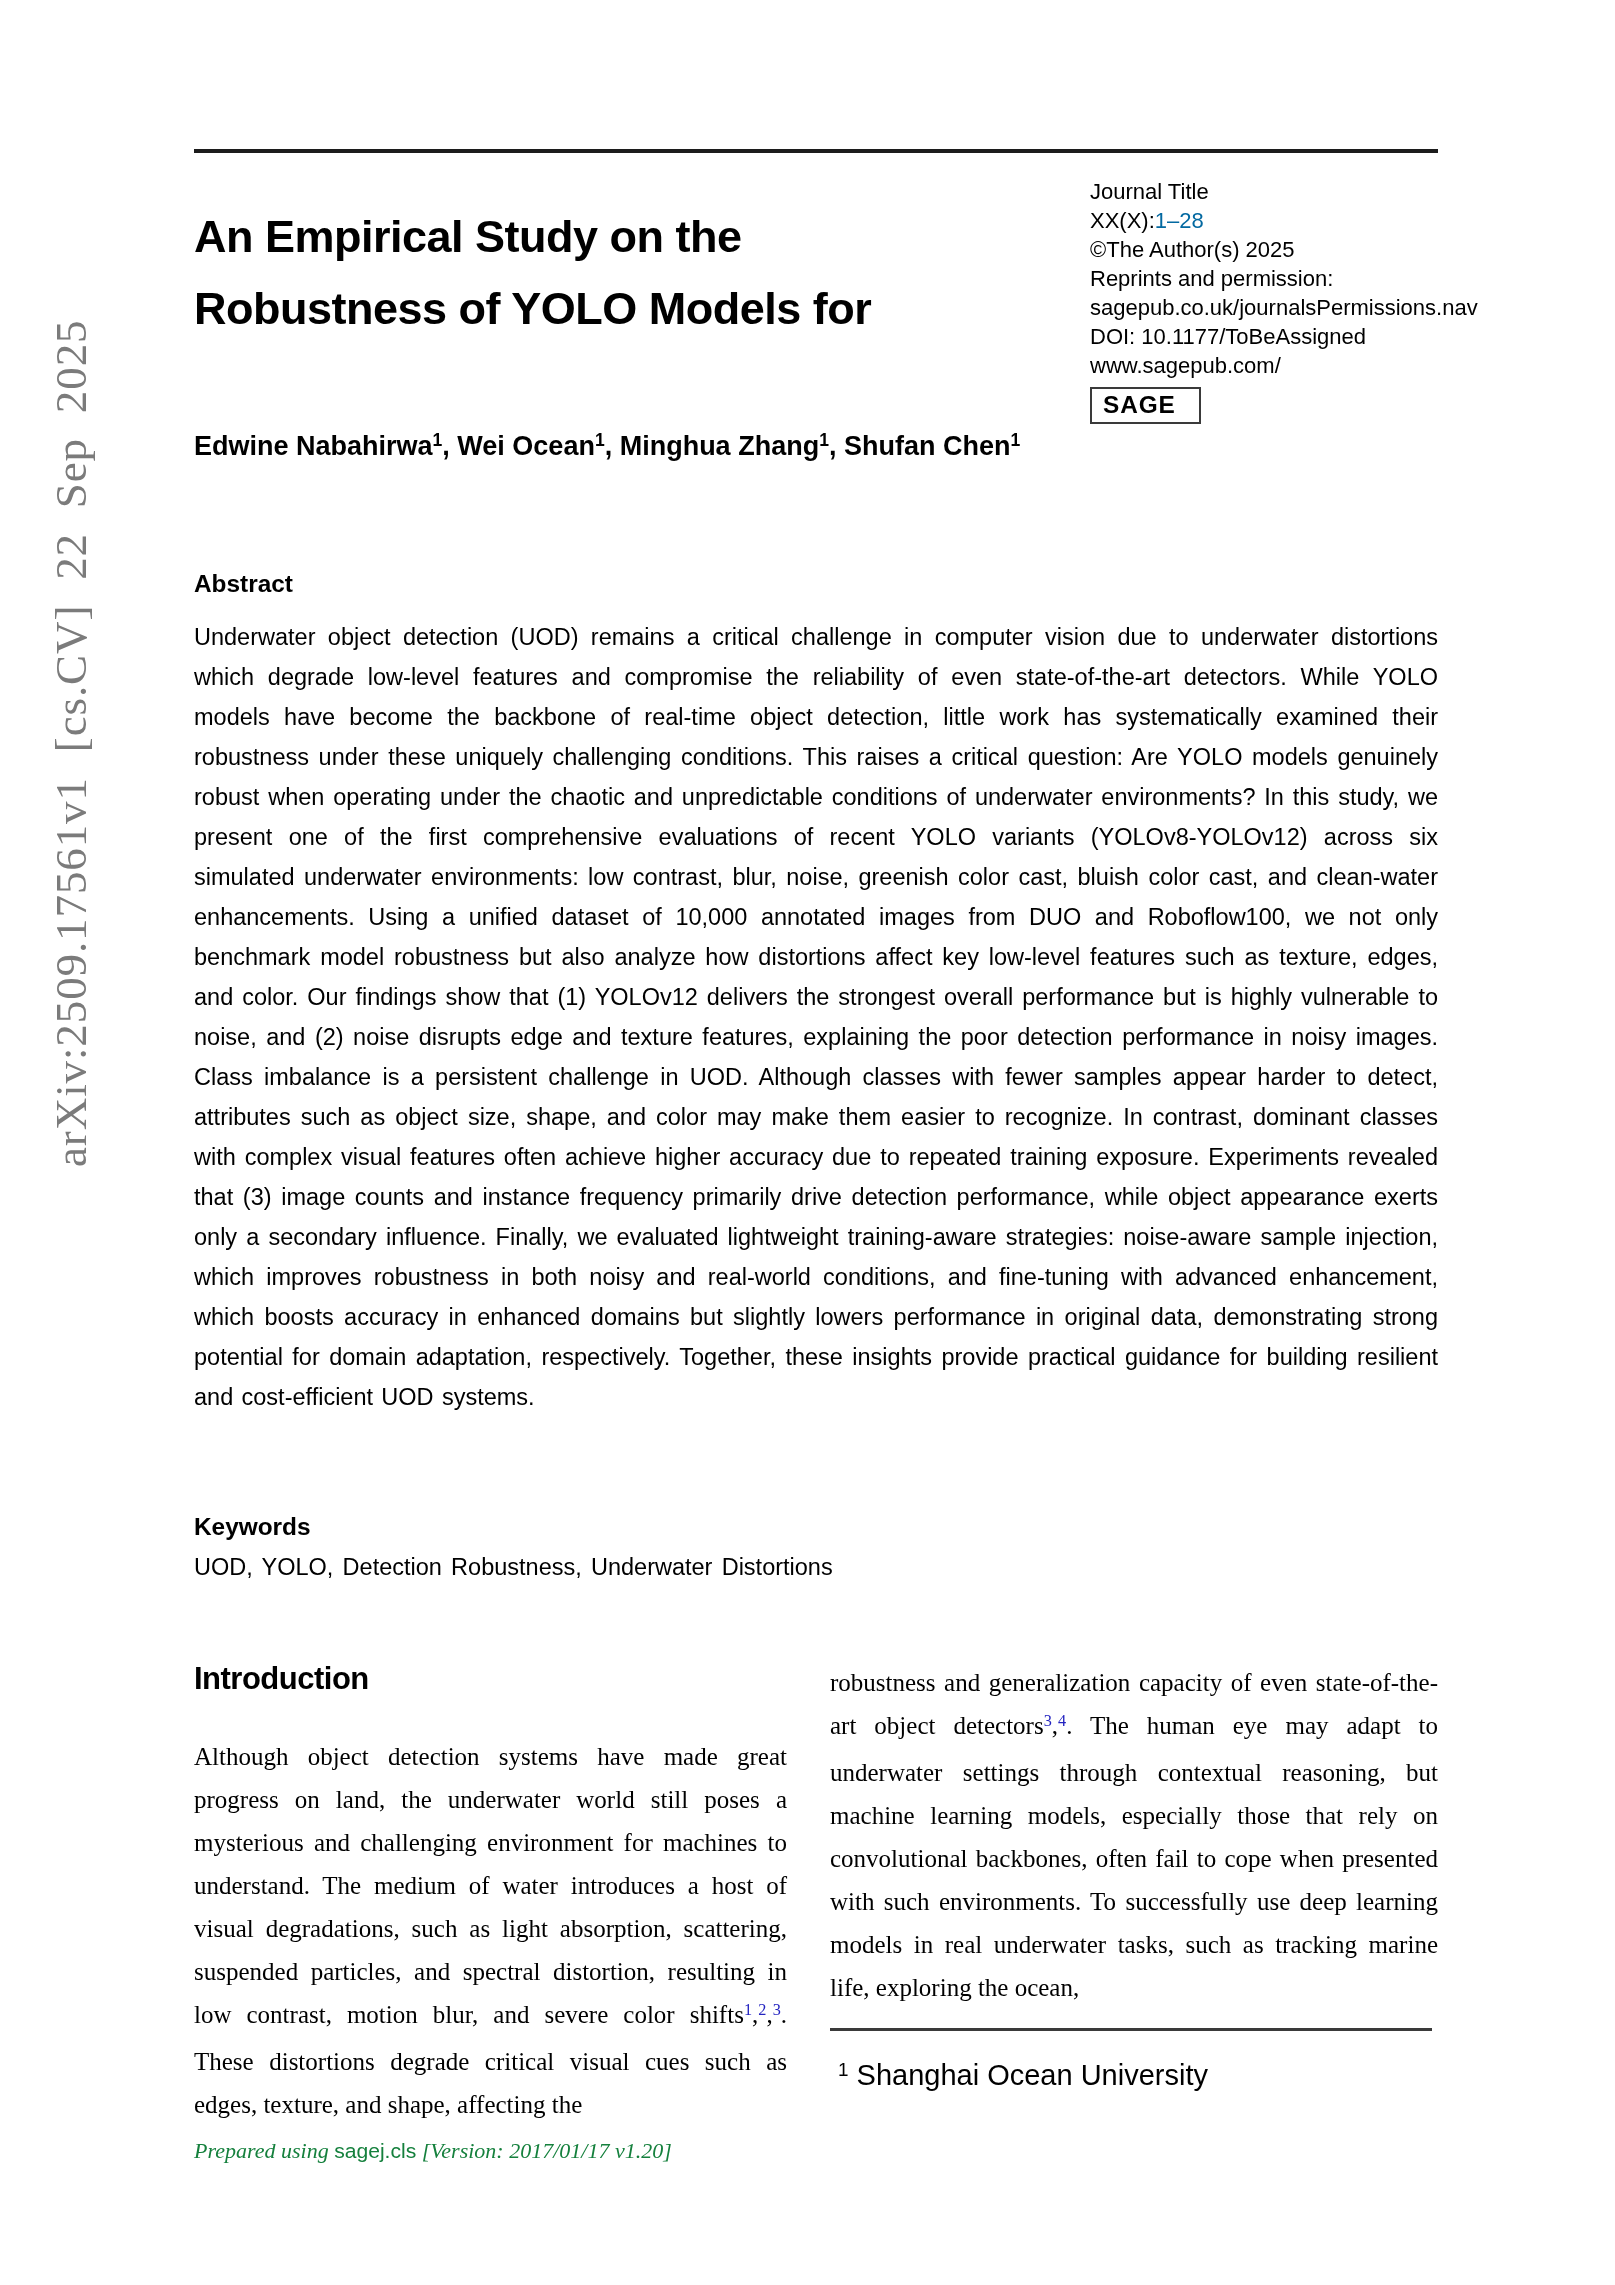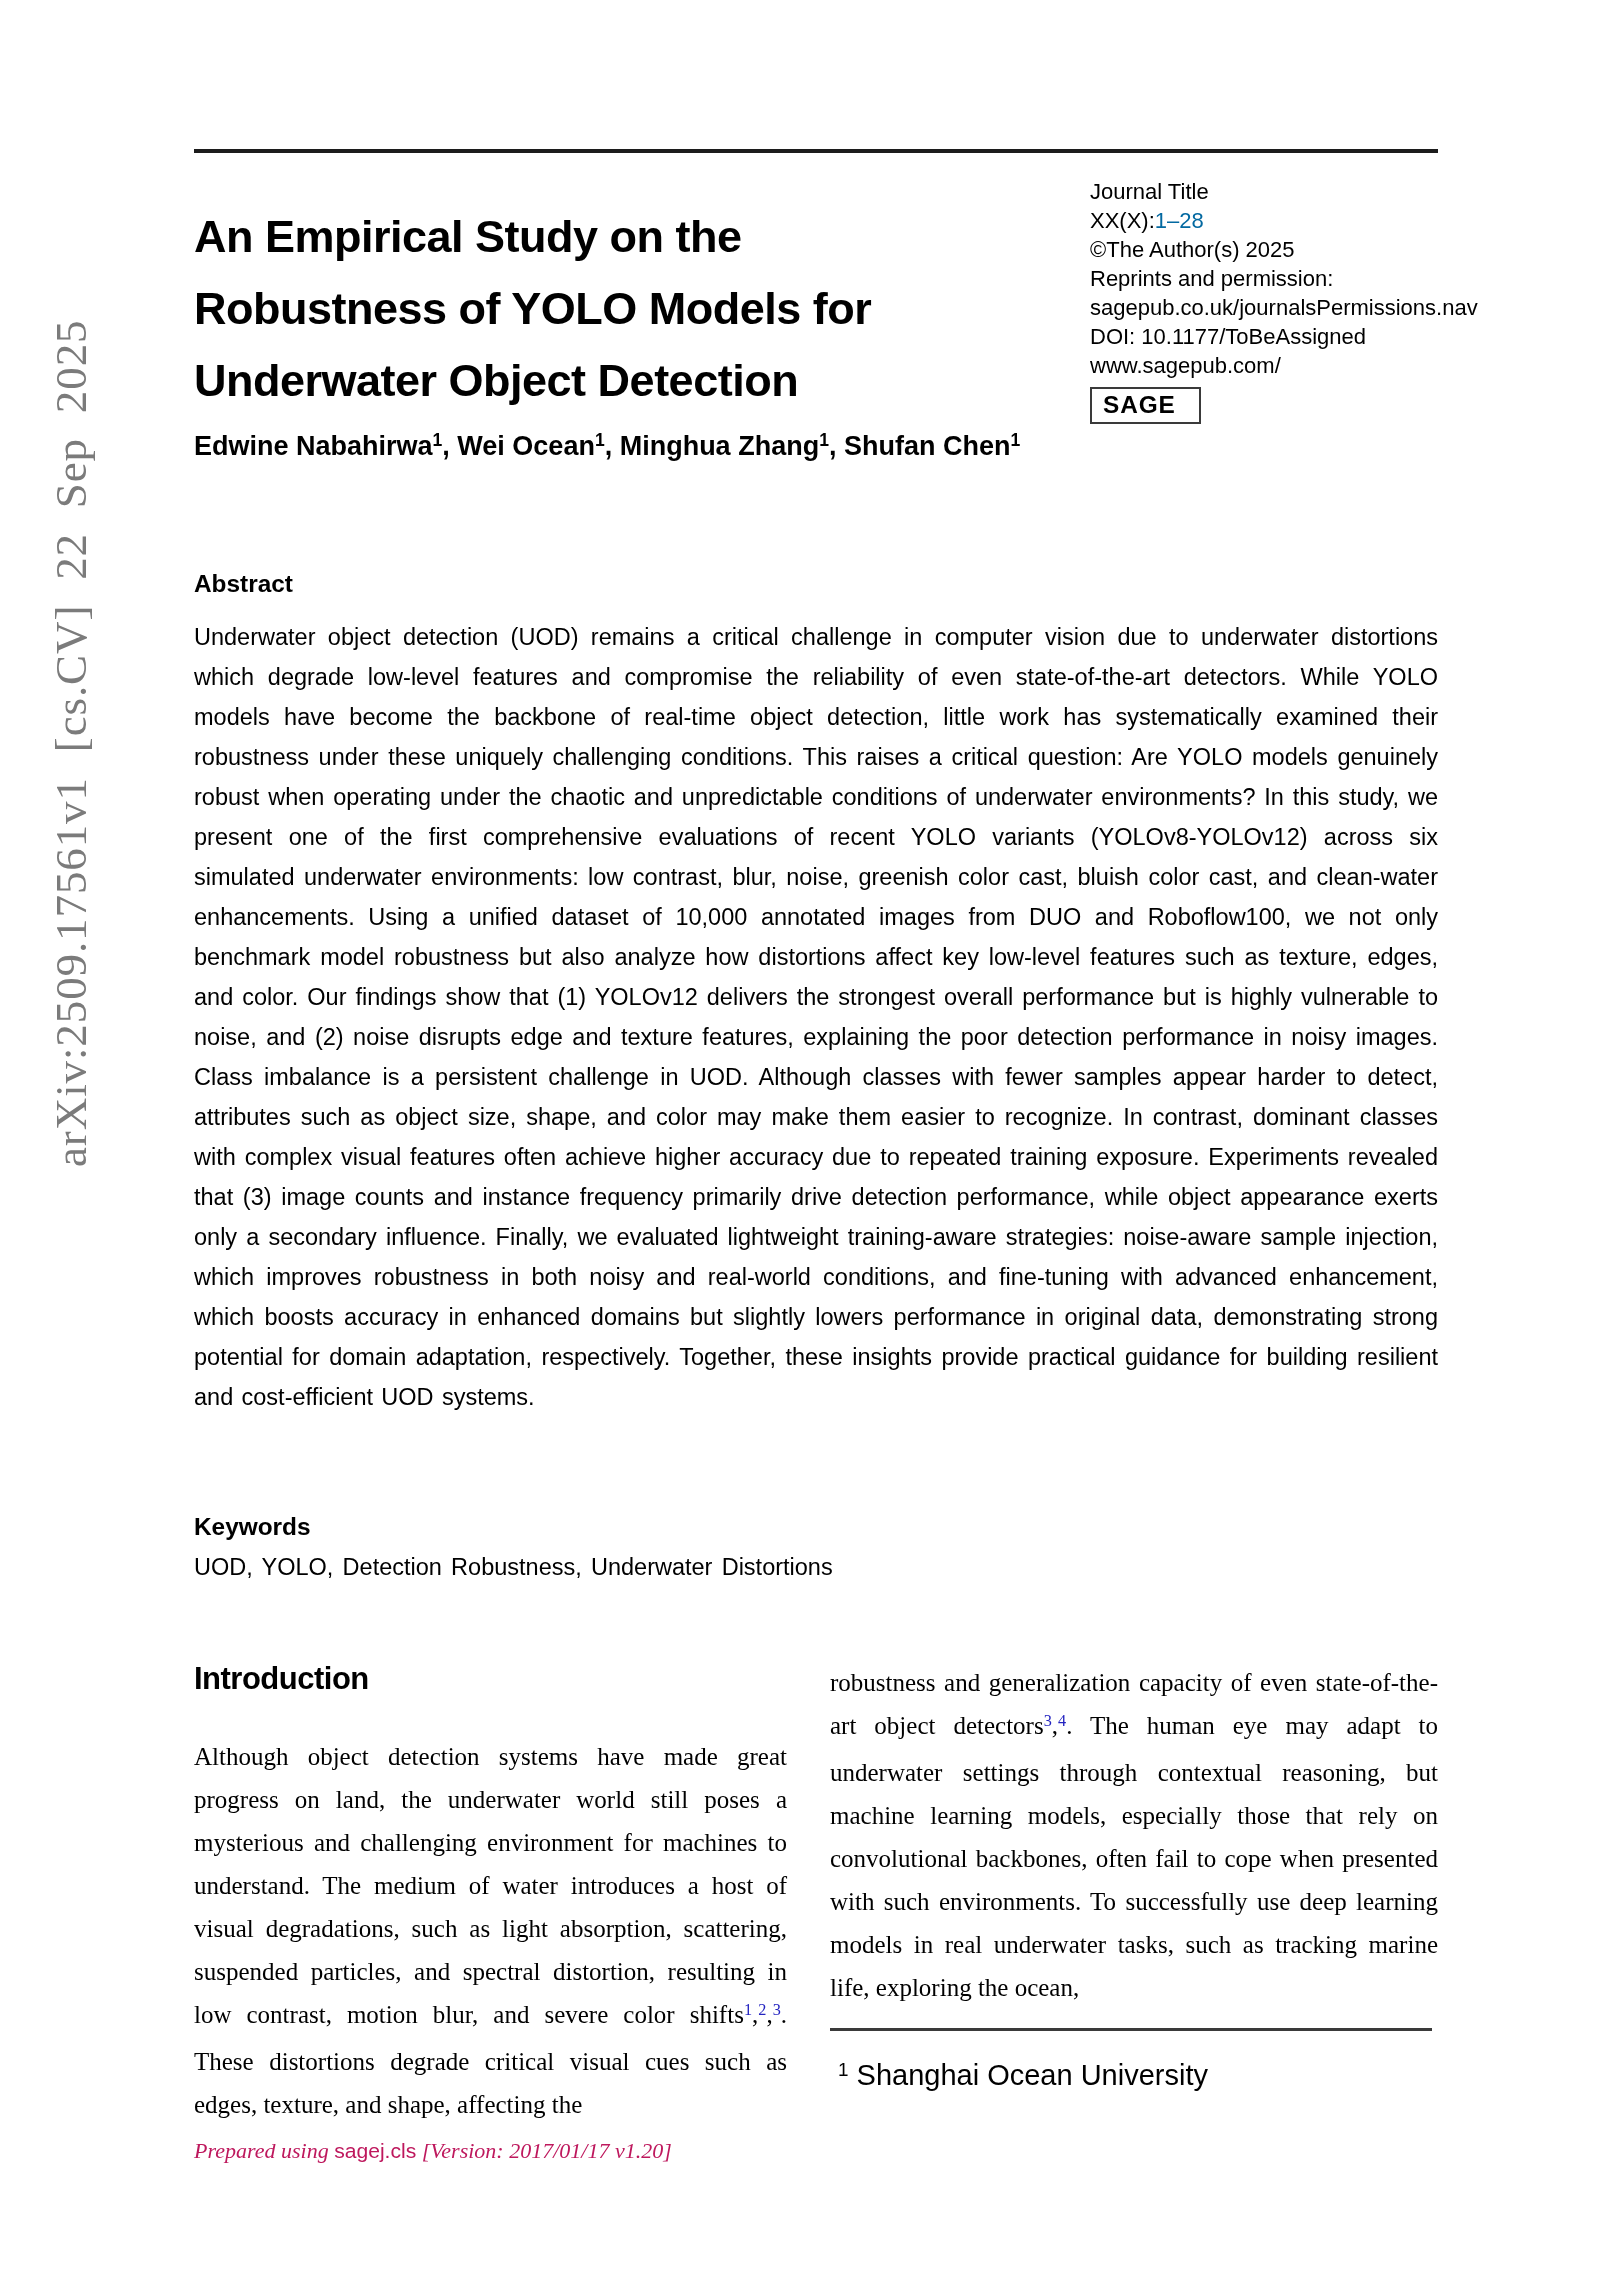--- a/index.html
+++ b/index.html
@@ -49,21 +49,21 @@
     font-family:"Liberation Serif",serif;font-size:25px;line-height:43px;
     text-align:justify;
   }
   .col-left{position:absolute;left:0;top:1735px;width:593px;}
   .col-right{position:absolute;left:636px;top:1661px;width:608px;}
 
   .footnote-rule{position:absolute;left:636px;top:2028px;width:602px;height:2.7px;background:#3a3a3a;}
   .footnote-affiliation{position:absolute;left:644px;top:2059px;width:608px;font-size:29px;}
 
   .page-footer{position:absolute;left:0;top:2138px;width:814px;
-    font-family:"Liberation Serif",serif;font-style:italic;font-size:22px;color:#be185d;}
+    font-family:"Liberation Serif",serif;font-style:italic;font-size:22px;color:#15803d;}
 
   
   .seg-sup{font-size:0.65em;position:relative;top:-0.5em;}
   .seg-suplink{font-size:0.65em;position:relative;top:-0.5em;color:#2323c0;}
   .seg-link{color:#0369a1;}
   .seg-it{font-style:italic;}
   .seg-sans{font-style:normal;font-family:"Liberation Sans",sans-serif;font-size:0.96em;}
 </style>
 </head>
 <body>
@@ -72,21 +72,20 @@
   <span class="rot">arXiv:2509.17561v1 [cs.CV] 22 Sep 2025</span>
 </div>
 
 <div class="content">
 
   <div class="header-rule"></div>
 
   <div class="paper-title">
     <div>An Empirical Study on the</div>
     <div>Robustness of YOLO Models for</div>
-    <div>Underwater Object Detection</div>
   </div>
 
   <div class="journal-info">
     <div class="jline"><span>Journal Title</span></div>
     <div class="jline"><span>XX(X):</span><span class="seg-link">1–28</span></div>
     <div class="jline"><span>©The Author(s) 2025</span></div>
     <div class="jline"><span>Reprints and permission:</span></div>
     <div class="jline"><span>sagepub.co.uk/journalsPermissions.nav</span></div>
     <div class="jline"><span>DOI: 10.1177/ToBeAssigned</span></div>
     <div class="jline"><span>www.sagepub.com/</span></div>

